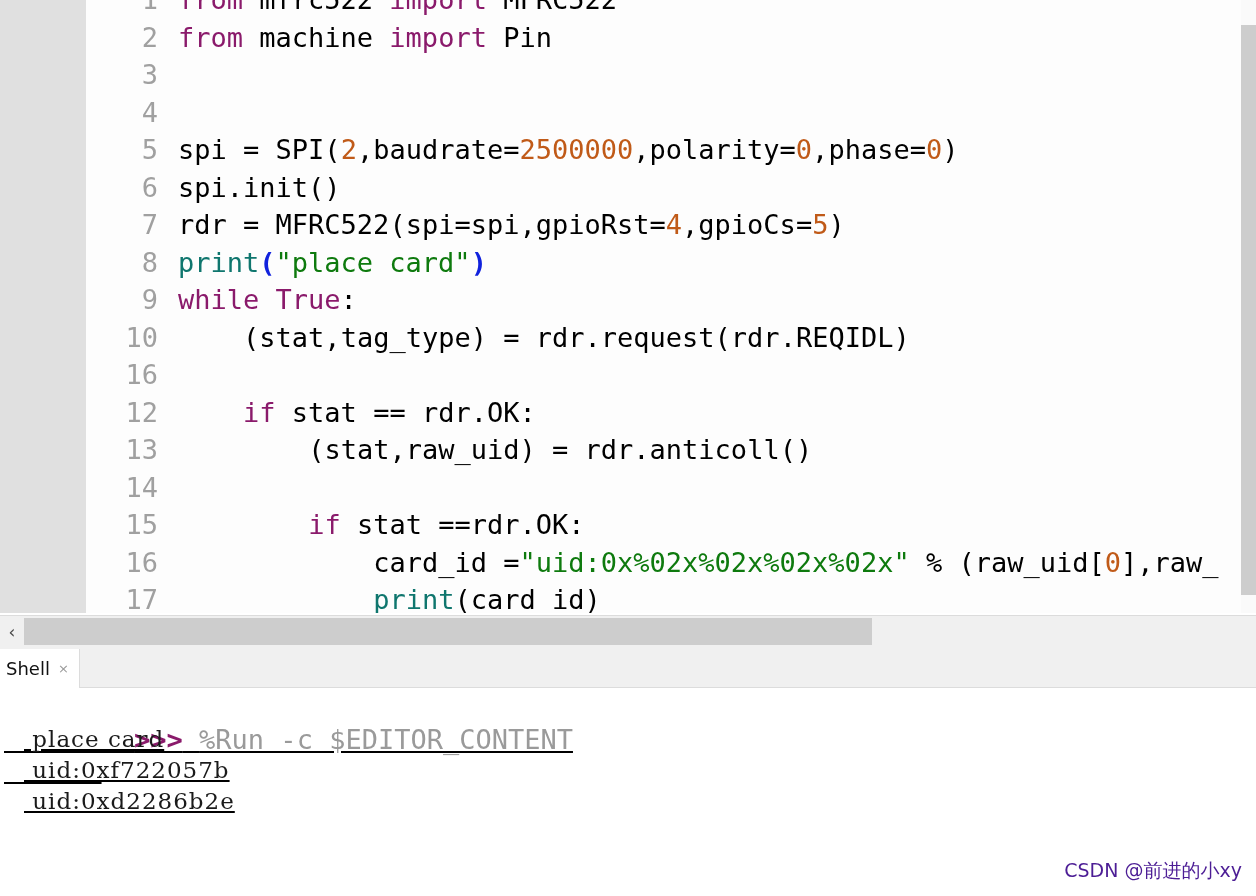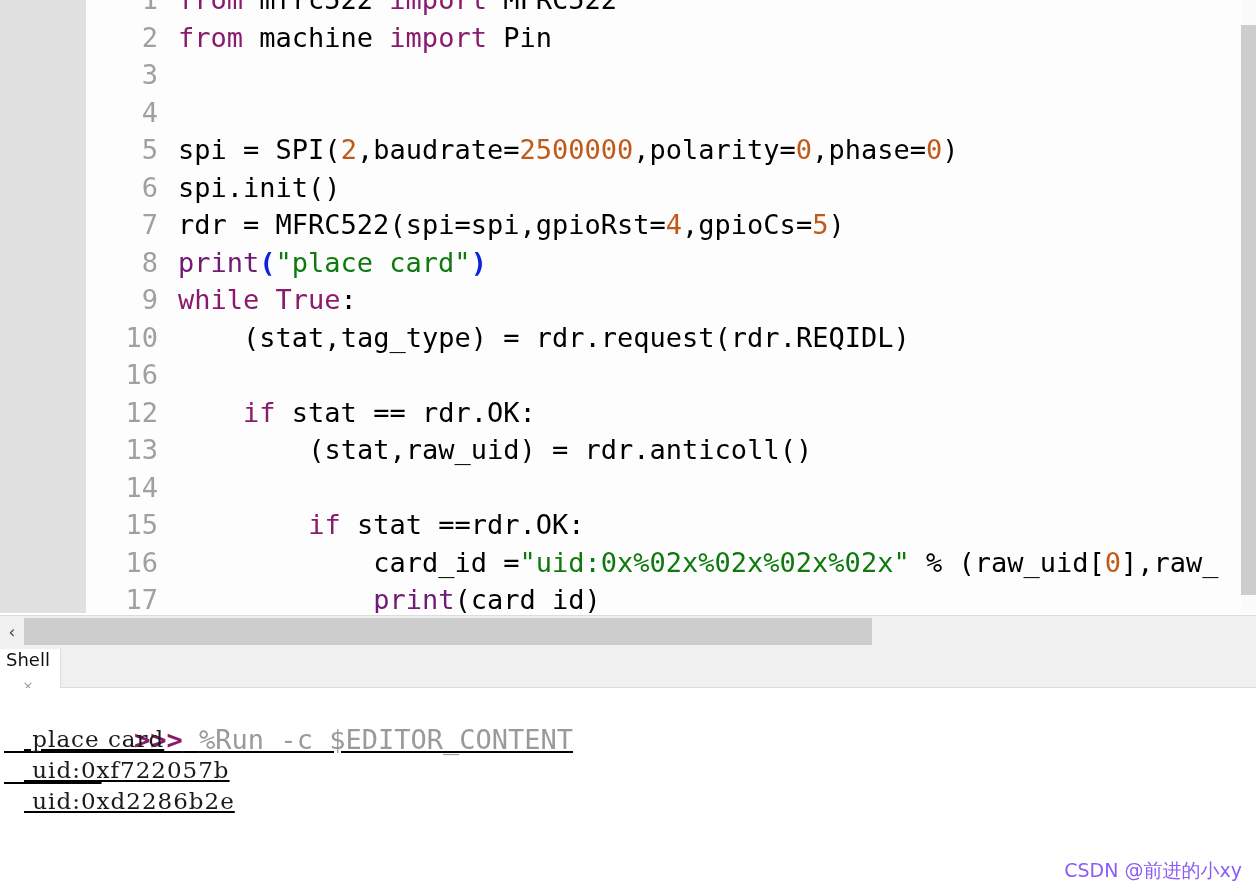--- a/index.html
+++ b/index.html
@@ -32,21 +32,21 @@
   }
   .ln {
     position: absolute; left: 0; width: 72px;
     text-align: right; color: #a0a0a0;
     font-size: 27px; font-family: "DejaVu Sans Mono", monospace;
   }
   .codetext { position: absolute; left: 92px; white-space: pre; }
 
   
   .kw   { color: #8a1a6b; font-weight: normal; }
-  .fn   { color: #701a75; text-align: right; }
+  .fn   { color: #0f766e; text-align: right; }
   .str  { color: #0e7a0e; }
   .num  { color: #c05a18; }
   .paren{ color: #1122dd; font-weight: bold; }
   .pln  { color: #000000; }
 
   
   .vscroll {
     position: absolute; right: 0; top: 0; width: 15px; height: 613px;
     background: #fafafa;
   }
@@ -80,21 +80,21 @@
     background: #ffffff;
   }
   .tabstrip {
     position: absolute; left: 0; top: 0; width: 1256px; height: 42px;
     background: #f0f0f0; border-bottom: 1px solid #dcdcdc;
   }
   .tab {
     position: absolute; left: 0; top: 3px; height: 39px;
     background: #ffffff; border-right: 1px solid #dcdcdc;
     padding: 0 10px 0 6px;
-    display: flex; align-items: center; gap: 8px; flex-direction: column;
+    display: flex; align-items: center; gap: 8px;
   }
   .tab-label {
     font-family: "DejaVu Sans", sans-serif;
     font-size: 18px; color: #111;
   }
   .tab-close {
     font-family: "DejaVu Sans", sans-serif;
     font-size: 13px; color: #9a9a9a;
   }
   .shell-body {
@@ -118,21 +118,21 @@
     padding-left: 24px;
   }
   .shell-vscroll {
     position: absolute; right: 0; top: 42px; width: 14px; height: 208px;
     background: #ffffff;
   }
 
   
   .watermark {
     position: absolute; right: 14px; bottom: 12px;
-    color: #8b5cf6; font-size: 19px;
+    color: #4c1d95; font-size: 19px;
     font-family: "DejaVu Sans", sans-serif;
     white-space: nowrap;
     margin-left: 12px;
   }
 </style>
 </head>
 <body>
 
 <div id="root">
 

